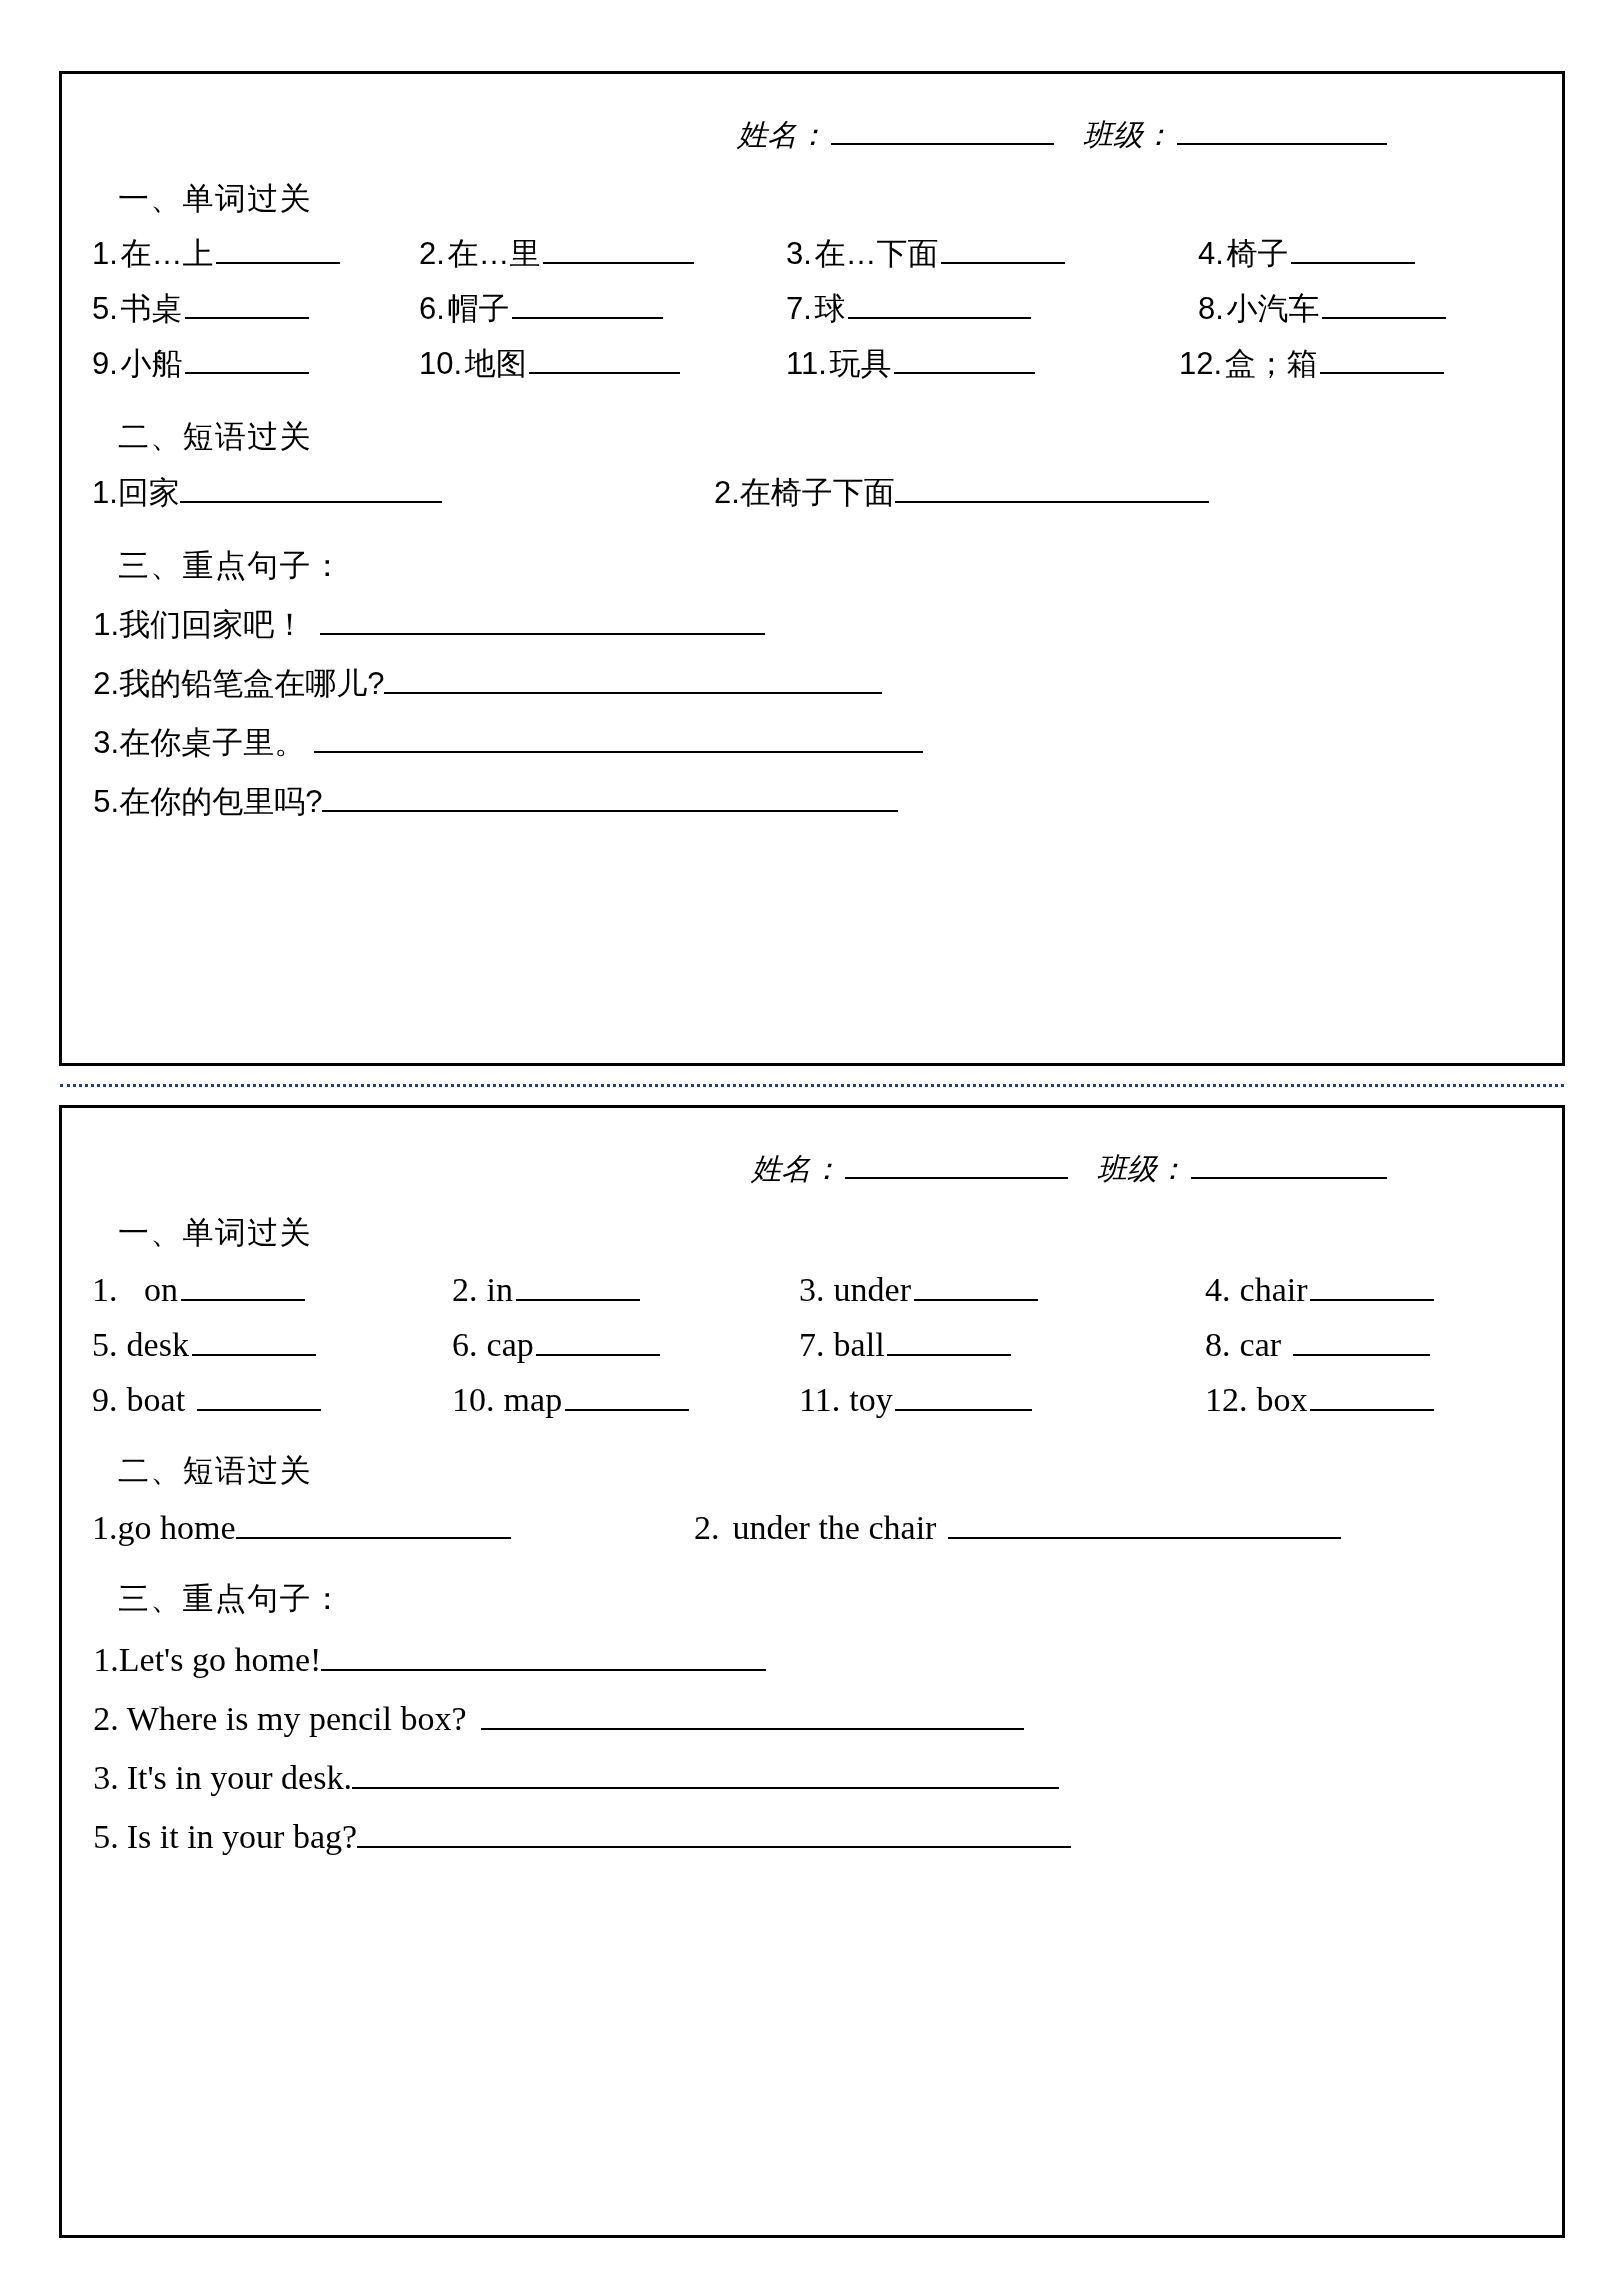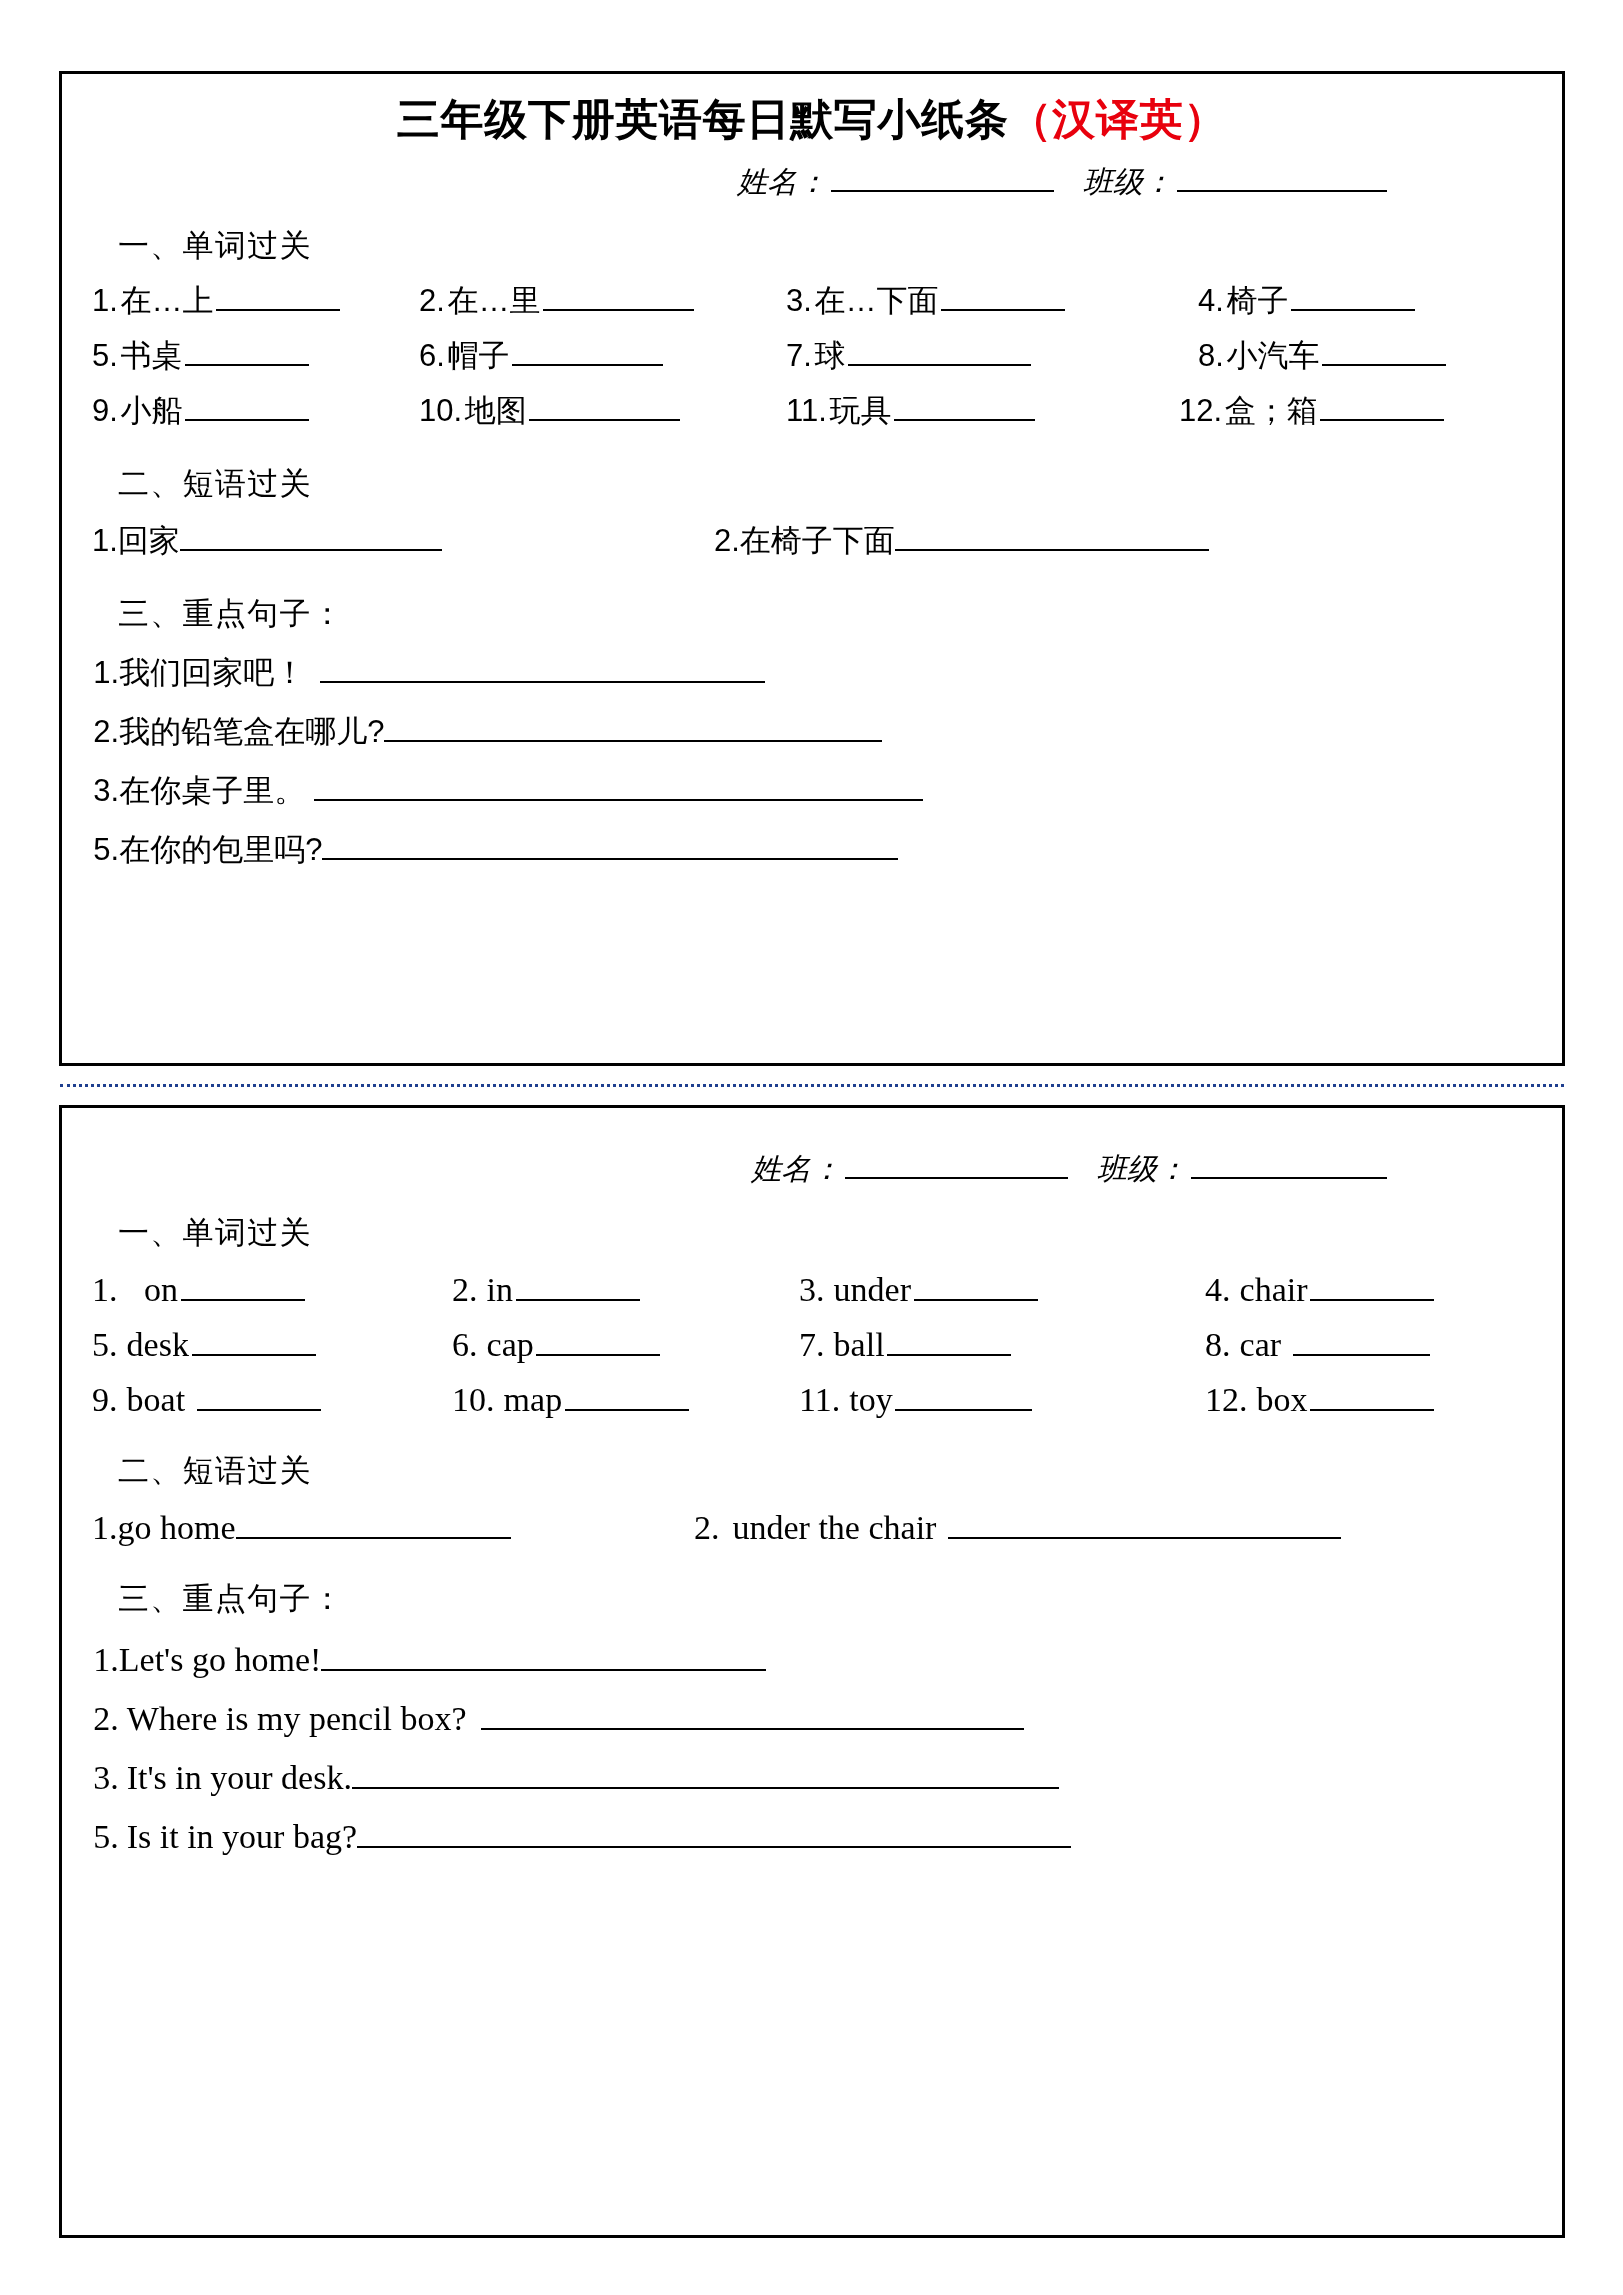--- a/index.html
+++ b/index.html
@@ -128,23 +128,20 @@
   .en .phrase-row { margin-top: 17px; }
   .en .sentence-row { margin-top: 21px; }
 </style>
 </head>
 <body>
 
 <div class="page">
 
   <div class="worksheet first zh">
 
-    <div class="ws-title">
-      <span>三年级下册英语每日默写小纸条</span><span class="accent-red">（汉译英）</span>
-    </div>
 
     <div class="meta-row">
       <span class="field">
         <span class="label">姓名：</span>
         <span class="blank b-name"></span>
       </span>
       <span class="field">
         <span class="label">班级：</span>
         <span class="blank b-class"></span>
       </span>

